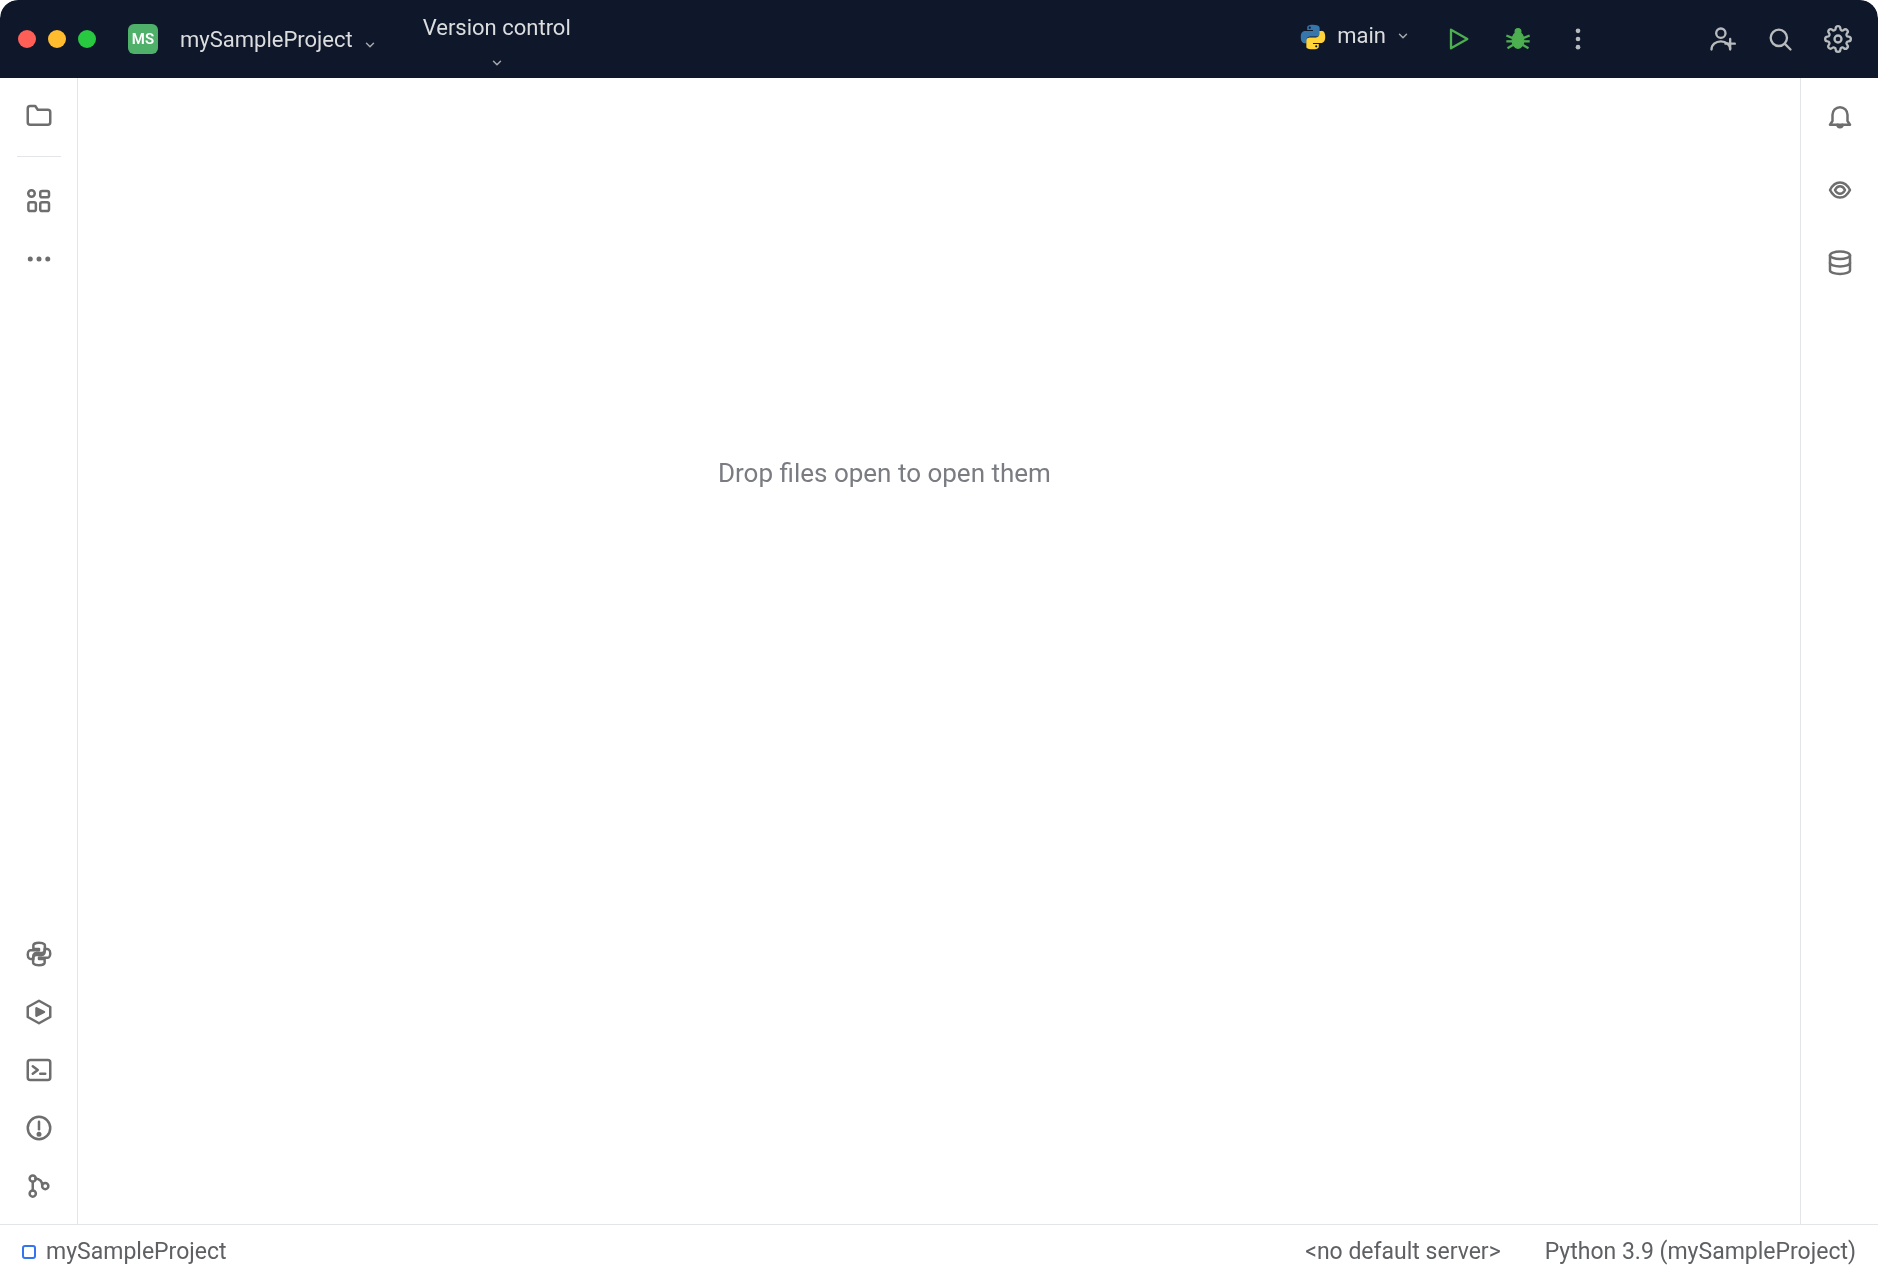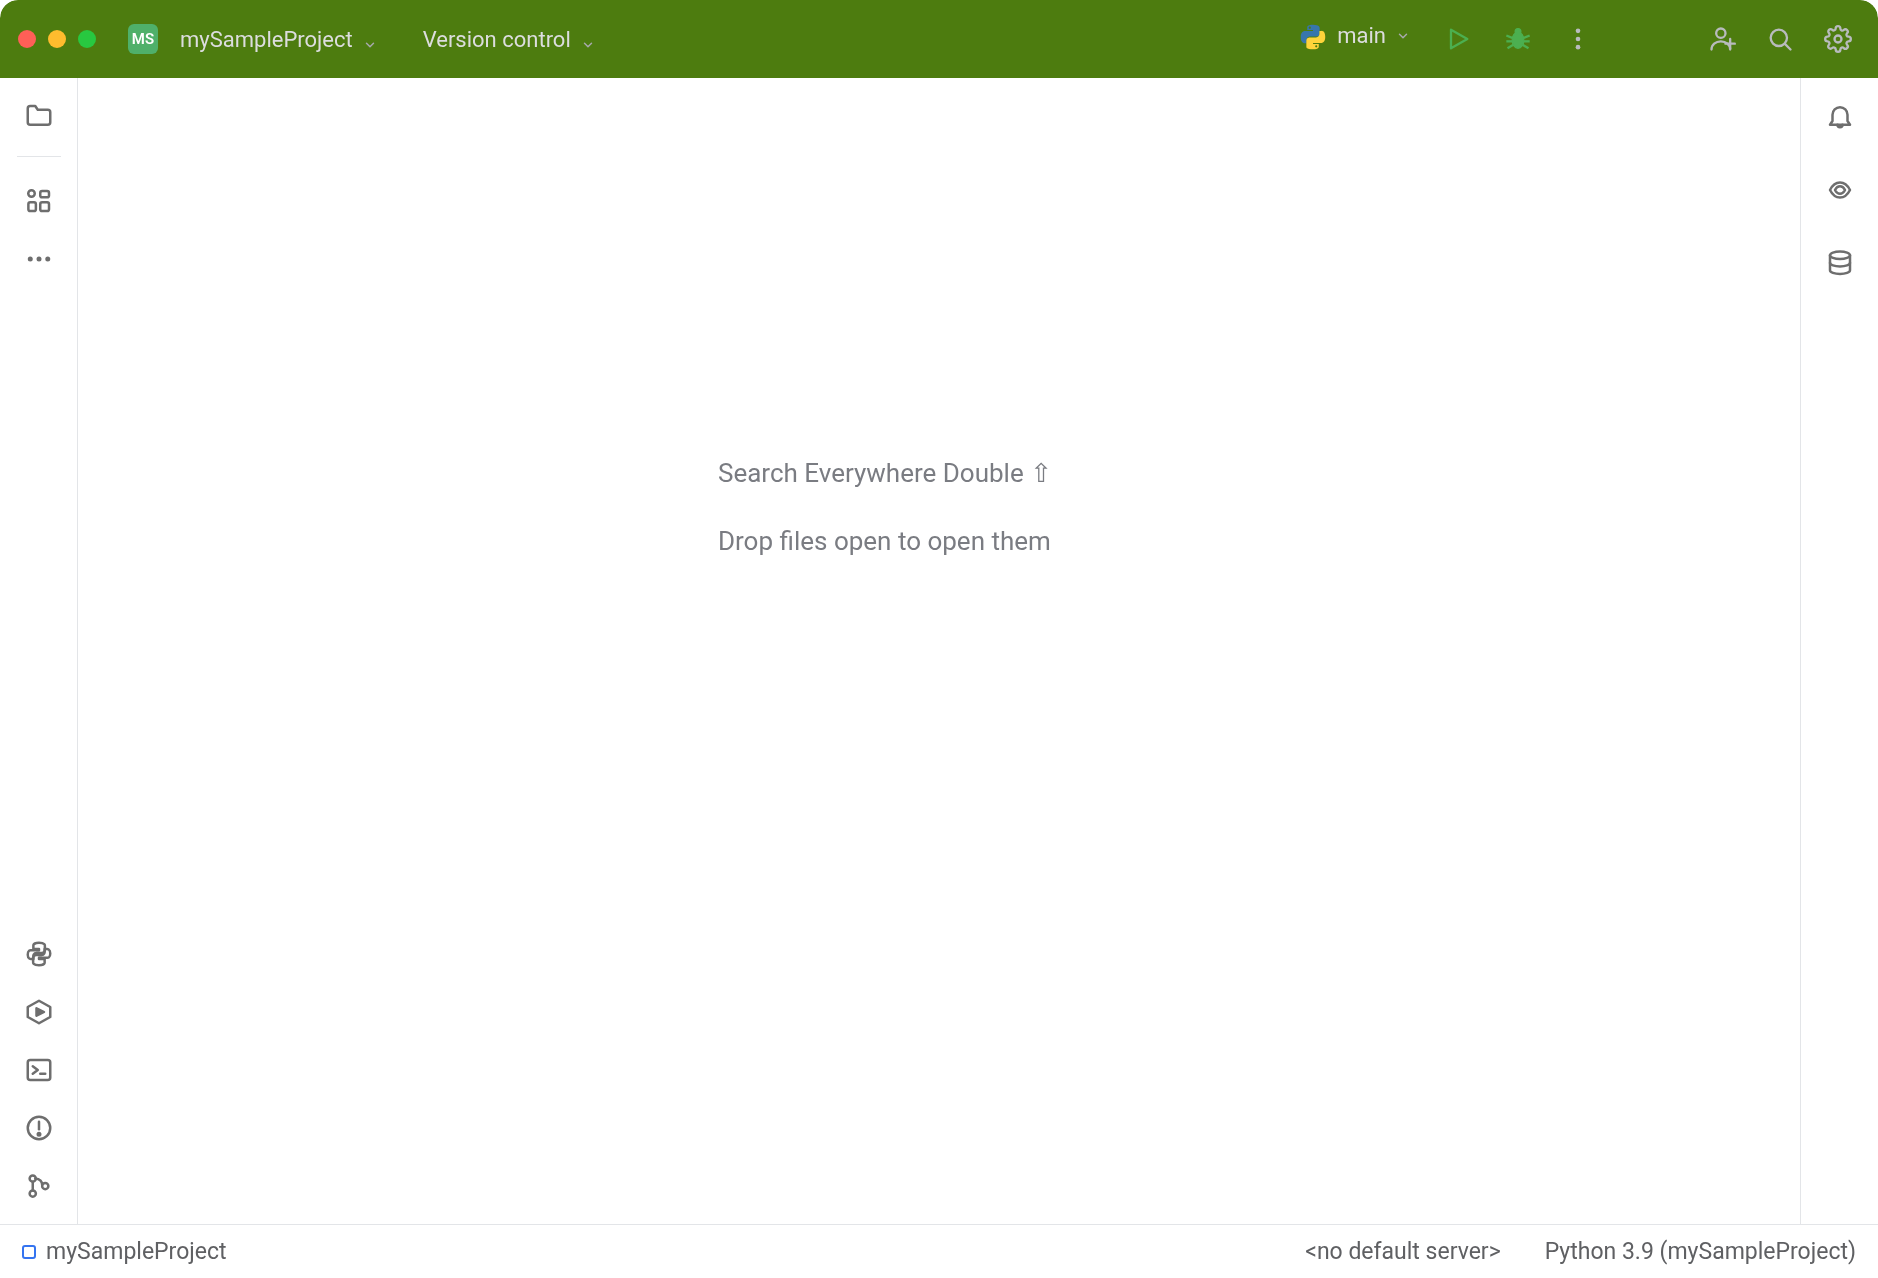--- a/index.html
+++ b/index.html
@@ -11,21 +11,21 @@
     width: 1878px;
     height: 1278px;
     position: relative;
     overflow: hidden;
     border-radius: 18px;
   }
 
   
   .titlebar {
     height: 78px;
-    background: #4d7c0f;
+    background: #0f172a;
     display: flex;
     align-items: center;
     padding: 0 18px;
     gap: 16px;
     border-top-left-radius: 18px;
     border-top-right-radius: 18px;
   }
   .traffic-lights { display: flex; gap: 12px; align-items: center; margin-right: 10px; }
   .traffic-dot { width: 18px; height: 18px; border-radius: 50%; }
   .dot-red { background: #ff5f57; }
@@ -167,21 +167,21 @@
 
   <div class="dropdown">
     <span>mySampleProject</span>
     <span class="chevron-down">
       <svg viewBox="0 0 24 24" fill="none" stroke-width="2.5" stroke-linecap="round" stroke-linejoin="round">
           <polyline points="6 9 12 15 18 9"></polyline>
         </svg>
     </span>
   </div>
 
-  <div class="dropdown" style="margin-left:18px;">
+  <div class="dropdown" style="margin-left:18px;flex-direction:column;">
     <span>Version control</span>
     <span class="chevron-down">
       <svg viewBox="0 0 24 24" fill="none" stroke-width="2.5" stroke-linecap="round" stroke-linejoin="round">
           <polyline points="6 9 12 15 18 9"></polyline>
         </svg>
     </span>
   </div>
 
   <div class="spacer"></div>
 
@@ -311,21 +311,20 @@
           <circle cx="7" cy="18" r="2.5"></circle>
           <circle cx="17" cy="12" r="2.5"></circle>
           <path d="M7 8.5v7"></path>
           <path d="M9 6c4 0 5.5 3 5.5 5"></path>
         </svg>
     </div>
   </div>
 
   <div class="editor-area">
     <div class="hint-list">
-      <div class="hint">Search Everywhere Double ⇧</div>
       <div class="hint">Drop files open to open them</div>
     </div>
   </div>
 
   <div class="right-rail">
     <div class="rail-btn">
       <svg viewBox="0 0 24 24" fill="none" stroke="#6e6e6e" stroke-width="2" stroke-linecap="round" stroke-linejoin="round">
           <path d="M18 16v-5a6 6 0 1 0-12 0v5l-2 3h16z"></path>
           <path d="M10 19a2 2 0 0 0 4 0"></path>
         </svg>

